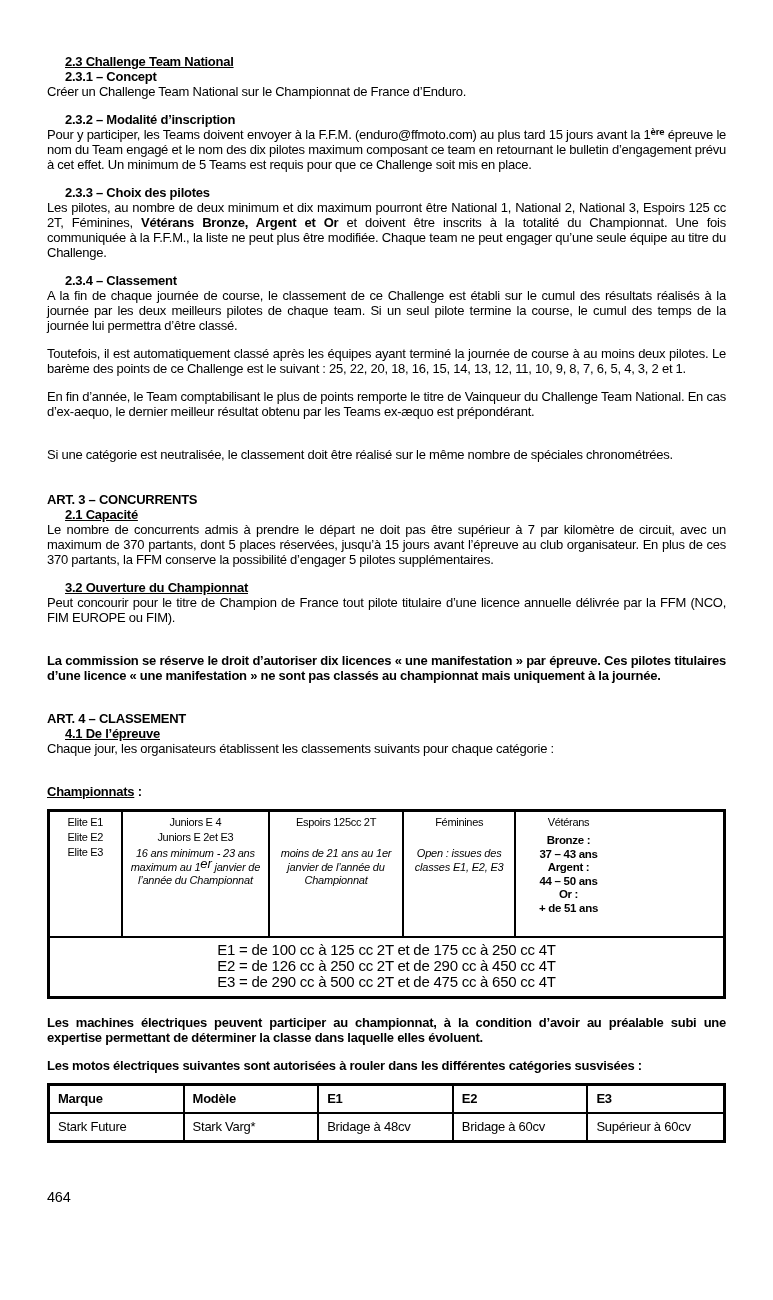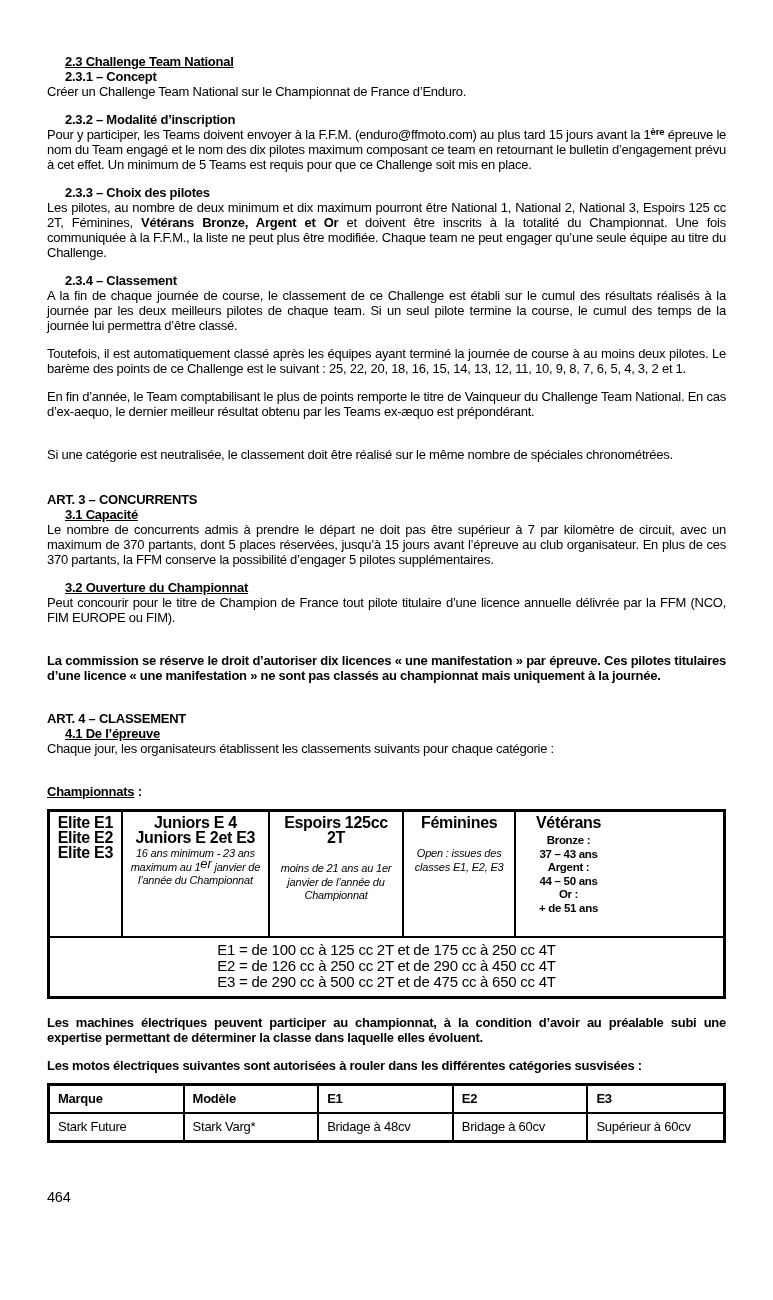--- a/index.html
+++ b/index.html
@@ -21,21 +21,21 @@
   .mt3{margin-top:30px;}
   sup.sb{font-weight:bold;font-size:9.5px;line-height:0;vertical-align:4px;letter-spacing:-0.2px;}
   sup.si{font-size:13px;line-height:0;vertical-align:3px;}
 
   
   .t1{border:3px solid #000;margin-top:10px;}
   .t1-head{display:flex;border-bottom:2px solid #000;}
   .t1-col{border-right:2px solid #000;box-sizing:border-box;text-align:center;padding:3px 3px 6px 3px;min-height:124px;}
   .t1-col:last-child{border-right:none;}
   .c1{width:10.8%;}.c2{width:21.9%;}.c3{width:15.2%;}.c4{width:19.9%;}.c5{width:16.7%;text-align:center;}.c6{width:15.5%;}
-  .t1 .cellline{font-size:16px;line-height:15px;font-weight:bold;letter-spacing:-0.3px;}
+  .t1 .cellline{font-size:11px;line-height:15px;font-weight:normal;letter-spacing:-0.3px;}
   .t1 .note{font-style:italic;font-size:11px;line-height:13.5px;letter-spacing:-0.2px;font-weight:normal;margin-top:2px;}
   .t1 .note-gap{margin-top:17px;}
   .t1 .vline{font-size:11.5px;line-height:13.5px;font-weight:bold;letter-spacing:-0.3px;}
   .t1 .vtitle{margin-bottom:4px;}
   .t1-foot{padding:4px 0 6px 0;text-align:center;}
   .t1-foot .fline{font-size:15px;line-height:16px;letter-spacing:-0.25px;}
 
   
   .t2{border:3px solid #000;margin-top:10px;display:grid;grid-template-columns:repeat(5,1fr);}
   .t2-cell{border-right:2px solid #000;border-bottom:2px solid #000;box-sizing:border-box;
@@ -61,21 +61,21 @@
   <p class="h indent mt">2.3.3 – Choix des pilotes</p>
   <p class="p justify"><span>Les pilotes, au nombre de deux minimum et dix maximum pourront être National 1, National 2, National 3, Espoirs 125 cc 2T, Féminines, </span><span class="b">Vétérans Bronze, Argent et Or</span><span> et doivent être inscrits à la totalité du Championnat. Une fois communiquée à la F.F.M., la liste ne peut plus être modifiée. Chaque team ne peut engager qu’une seule équipe au titre du Challenge.</span></p>
 
   <p class="h indent mt">2.3.4 – Classement</p>
   <p class="p justify">A la fin de chaque journée de course, le classement de ce Challenge est établi sur le cumul des résultats réalisés à la journée par les deux meilleurs pilotes de chaque team. Si un seul pilote termine la course, le cumul des temps de la journée lui permettra d’être classé.</p>
   <p class="p justify mt">Toutefois, il est automatiquement classé après les équipes ayant terminé la journée de course à au moins deux pilotes. Le barème des points de ce Challenge est le suivant : 25, 22, 20, 18, 16, 15, 14, 13, 12, 11, 10, 9, 8, 7, 6, 5, 4, 3, 2 et 1.</p>
   <p class="p justify mt">En fin d’année, le Team comptabilisant le plus de points remporte le titre de Vainqueur du Challenge Team National. En cas d’ex-aequo, le dernier meilleur résultat obtenu par les Teams ex-æquo est prépondérant.</p>
   <p class="p justify mt2">Si une catégorie est neutralisée, le classement doit être réalisé sur le même nombre de spéciales chronométrées.</p>
 
   <p class="h mt3">ART. 3 – CONCURRENTS</p>
-  <p class="h u indent">3.1 Capacité</p>
+  <p class="h u indent">2.1 Capacité</p>
   <p class="p justify">Le nombre de concurrents admis à prendre le départ ne doit pas être supérieur à 7 par kilomètre de circuit, avec un maximum de 370 partants, dont 5 places réservées, jusqu’à 15 jours avant l’épreuve au club organisateur. En plus de ces 370 partants, la FFM conserve la possibilité d’engager 5 pilotes supplémentaires.</p>
 
   <p class="h u indent mt">3.2 Ouverture du Championnat</p>
   <p class="p justify">Peut concourir pour le titre de Champion de France tout pilote titulaire d’une licence annuelle délivrée par la FFM (NCO, FIM EUROPE ou FIM).</p>
 
   <p class="p b justify mt2">La commission se réserve le droit d’autoriser dix licences « une manifestation » par épreuve. Ces pilotes titulaires d’une licence « une manifestation » ne sont pas classés au championnat mais uniquement à la journée.</p>
 
   <p class="h mt2">ART. 4 – CLASSEMENT</p>
   <p class="h u indent">4.1 De l’épreuve</p>
   <p class="p justify">Chaque jour, les organisateurs établissent les classements suivants pour chaque catégorie :</p>

